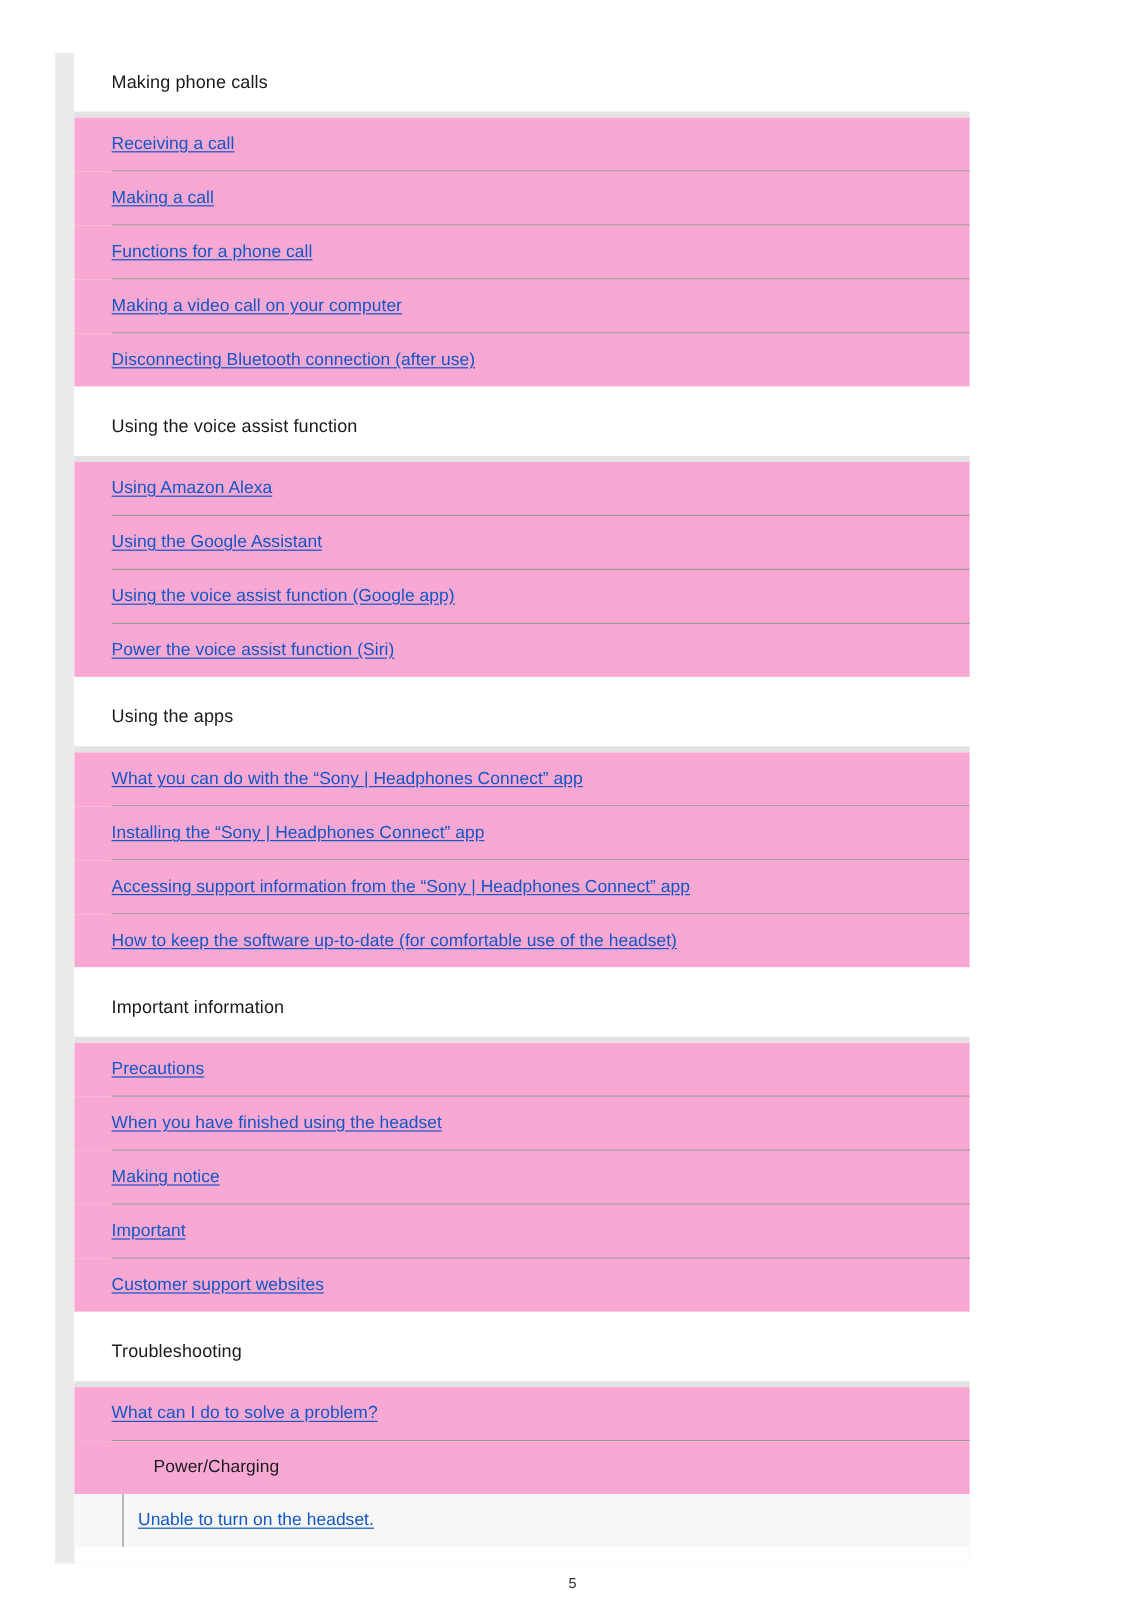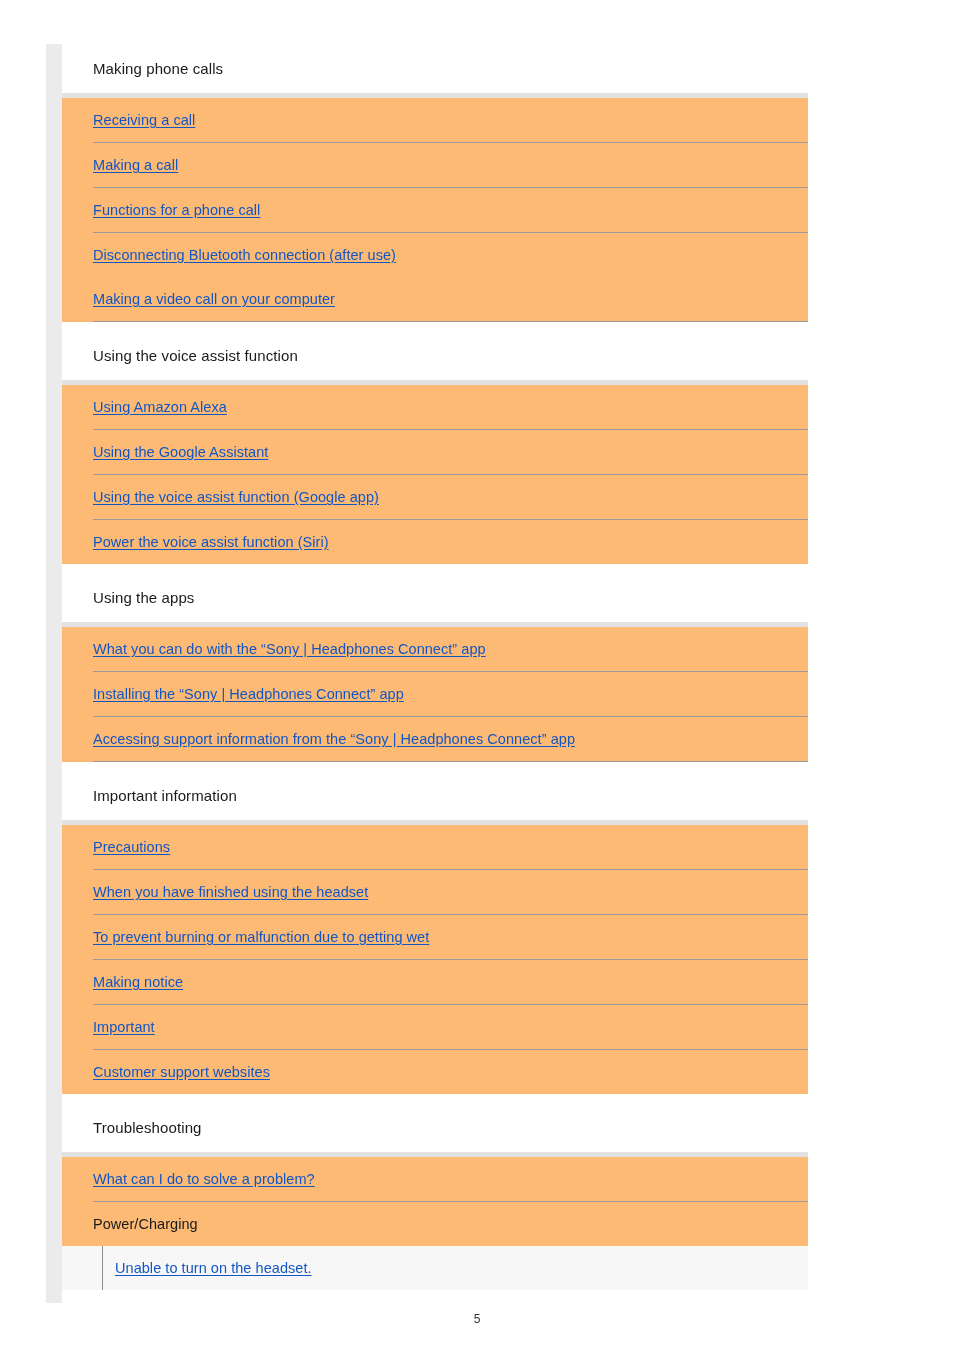--- a/index.html
+++ b/index.html
@@ -66,21 +66,21 @@
 
   
   .rows {
     background: #f7f7f7;
     padding-bottom: 0;
   }
 
   .row {
     position: relative;
     padding: 0 0 0 31px;
-    background: #fdba74;
+    background: #f9a8d4;
   }
 
   .row-inner {
     padding: 13px 0 13px 0;
     border-bottom: 1px solid #9a9a9a;
     margin-right: 13px;
   }
   .row.last > .row-inner {
     border-bottom: none;
   }
@@ -94,20 +94,21 @@
     letter-spacing: 0.05px;
     cursor: pointer;
   }
 
   
   .row .sub-label {
     font-size: 14.5px;
     line-height: 18px;
     color: #1a1a1a;
     letter-spacing: 0.05px;
+    margin-left: 35px;
   }
 
   
   .group-gap {
     height: 9px;
     background: #ffffff;
   }
 
   
   .tree-row {
@@ -159,26 +160,26 @@
         <div class="rows">
           <div class="row">
             <div class="row-inner"><a class="toc-link">Receiving a call</a></div>
           </div>
           <div class="row">
             <div class="row-inner"><a class="toc-link">Making a call</a></div>
           </div>
           <div class="row">
             <div class="row-inner"><a class="toc-link">Functions for a phone call</a></div>
           </div>
+          <div class="row">
+            <div class="row-inner"><a class="toc-link">Making a video call on your computer</a></div>
+          </div>
           <div class="row last">
             <div class="row-inner"><a class="toc-link">Disconnecting Bluetooth connection (after use)</a></div>
           </div>
-          <div class="row">
-            <div class="row-inner"><a class="toc-link">Making a video call on your computer</a></div>
-          </div>
         </div>
         <div class="group-gap"></div>
         <div class="section-head">Using the voice assist function</div>
         <div class="head-rule"></div>
         <div class="rows">
           <div class="row">
             <div class="row-inner"><a class="toc-link">Using Amazon Alexa</a></div>
           </div>
           <div class="row">
             <div class="row-inner"><a class="toc-link">Using the Google Assistant</a></div>
@@ -196,33 +197,33 @@
         <div class="rows">
           <div class="row">
             <div class="row-inner"><a class="toc-link">What you can do with the “Sony | Headphones Connect” app</a></div>
           </div>
           <div class="row">
             <div class="row-inner"><a class="toc-link">Installing the “Sony | Headphones Connect” app</a></div>
           </div>
           <div class="row">
             <div class="row-inner"><a class="toc-link">Accessing support information from the “Sony | Headphones Connect” app</a></div>
           </div>
+          <div class="row last">
+            <div class="row-inner"><a class="toc-link">How to keep the software up-to-date (for comfortable use of the headset)</a></div>
+          </div>
         </div>
         <div class="group-gap"></div>
         <div class="section-head">Important information</div>
         <div class="head-rule"></div>
         <div class="rows">
           <div class="row">
             <div class="row-inner"><a class="toc-link">Precautions</a></div>
           </div>
           <div class="row">
             <div class="row-inner"><a class="toc-link">When you have finished using the headset</a></div>
-          </div>
-          <div class="row">
-            <div class="row-inner"><a class="toc-link">To prevent burning or malfunction due to getting wet</a></div>
           </div>
           <div class="row">
             <div class="row-inner"><a class="toc-link">Making notice</a></div>
           </div>
           <div class="row">
             <div class="row-inner"><a class="toc-link">Important</a></div>
           </div>
           <div class="row last">
             <div class="row-inner"><a class="toc-link">Customer support websites</a></div>
           </div>

